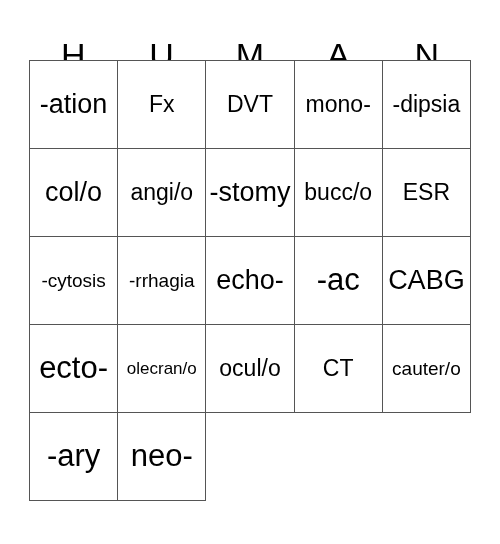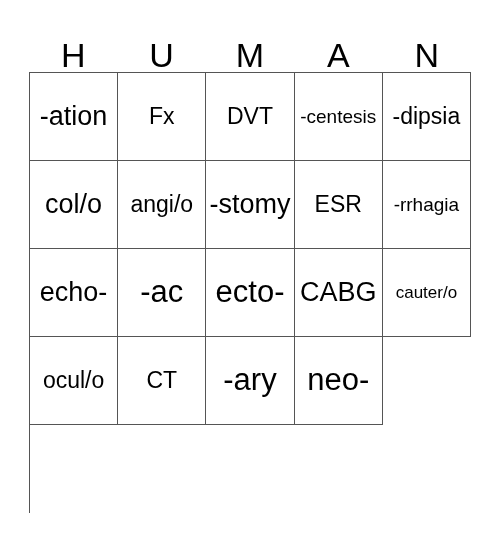--- a/index.html
+++ b/index.html
@@ -41,21 +41,21 @@
     font-weight: normal;
     letter-spacing: 0px;
     color: #000000;
     user-select: none;
   }
 
   
   #bingo-grid {
     position: absolute;
     left: 29px;
-    top: 72px;
+    top: 60px;
     width: 442px;
     height: 441px;
     display: grid;
     grid-template-columns: repeat(5, 1fr);
     grid-template-rows: repeat(5, 1fr);
     border-top: 1px solid #555555;
     border-left: 1px solid #555555;
     box-sizing: border-box;
     background: #ffffff;
   }
@@ -108,64 +108,73 @@
     <div class="bingo-cell">
       <span class="cell-text fs-md">-ation</span>
     </div>
     <div class="bingo-cell">
       <span class="cell-text fs-xl">Fx</span>
     </div>
     <div class="bingo-cell">
       <span class="cell-text fs-xl">DVT</span>
     </div>
     <div class="bingo-cell">
-      <span class="cell-text fs-xs">-centesis</span>
+      <span class="cell-text fs-sm">mono-</span>
     </div>
 
     <div class="bingo-cell">
       <span class="cell-text fs-sm">-dipsia</span>
     </div>
     <div class="bingo-cell">
       <span class="cell-text fs-md">col/o</span>
     </div>
     <div class="bingo-cell">
       <span class="cell-text fs-sm">angi/o</span>
     </div>
     <div class="bingo-cell">
       <span class="cell-text fs-md">-stomy</span>
     </div>
 
     <div class="bingo-cell">
+      <span class="cell-text fs-sm">bucc/o</span>
+    </div>
+    <div class="bingo-cell">
       <span class="cell-text fs-xl">ESR</span>
+    </div>
+    <div class="bingo-cell">
+      <span class="cell-text fs-xs">-cytosis</span>
     </div>
     <div class="bingo-cell">
       <span class="cell-text fs-xs">-rrhagia</span>
     </div>
     <div class="bingo-cell">
       <span class="cell-text fs-md">echo-</span>
     </div>
 
     <div class="bingo-cell">
       <span class="cell-text fs-lg">-ac</span>
     </div>
     <div class="bingo-cell">
+      <span class="cell-text fs-md">CABG</span>
+    </div>
+    <div class="bingo-cell">
       <span class="cell-text fs-lg">ecto-</span>
     </div>
     <div class="bingo-cell">
-      <span class="cell-text fs-md">CABG</span>
-    </div>
-    <div class="bingo-cell">
-      <span class="cell-text fs-xxs">cauter/o</span>
+      <span class="cell-text fs-xxs">olecran/o</span>
     </div>
 
     <div class="bingo-cell">
       <span class="cell-text fs-sm">ocul/o</span>
     </div>
     <div class="bingo-cell">
       <span class="cell-text fs-xl">CT</span>
+    </div>
+    <div class="bingo-cell">
+      <span class="cell-text fs-xs">cauter/o</span>
     </div>
     <div class="bingo-cell">
       <span class="cell-text fs-lg">-ary</span>
     </div>
     <div class="bingo-cell">
       <span class="cell-text fs-lg">neo-</span>
     </div>
 
   </div>
 </div>

